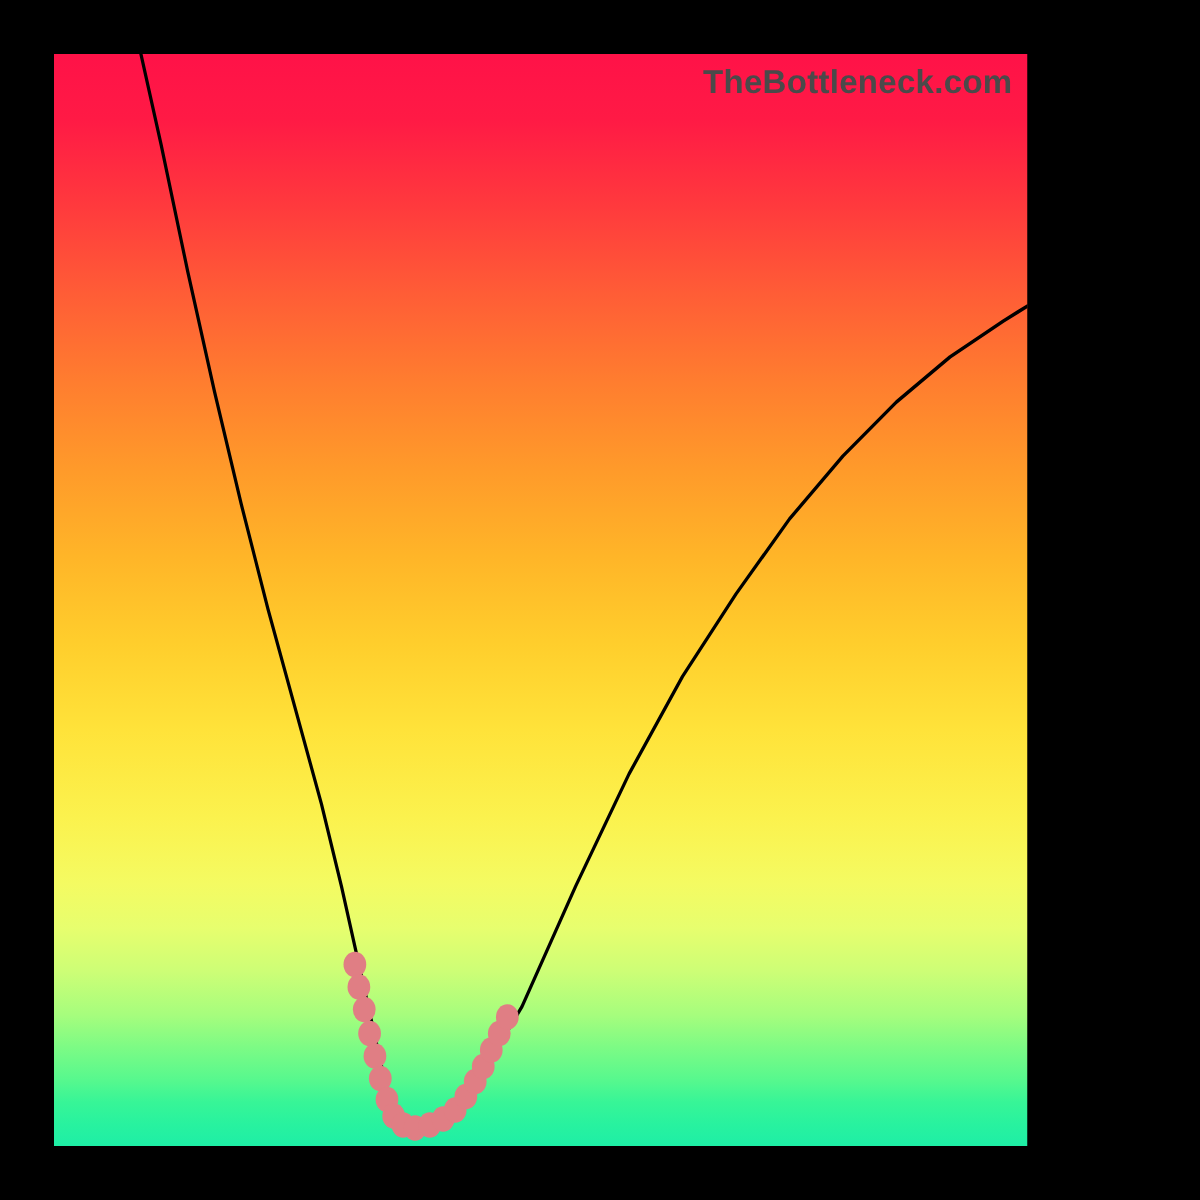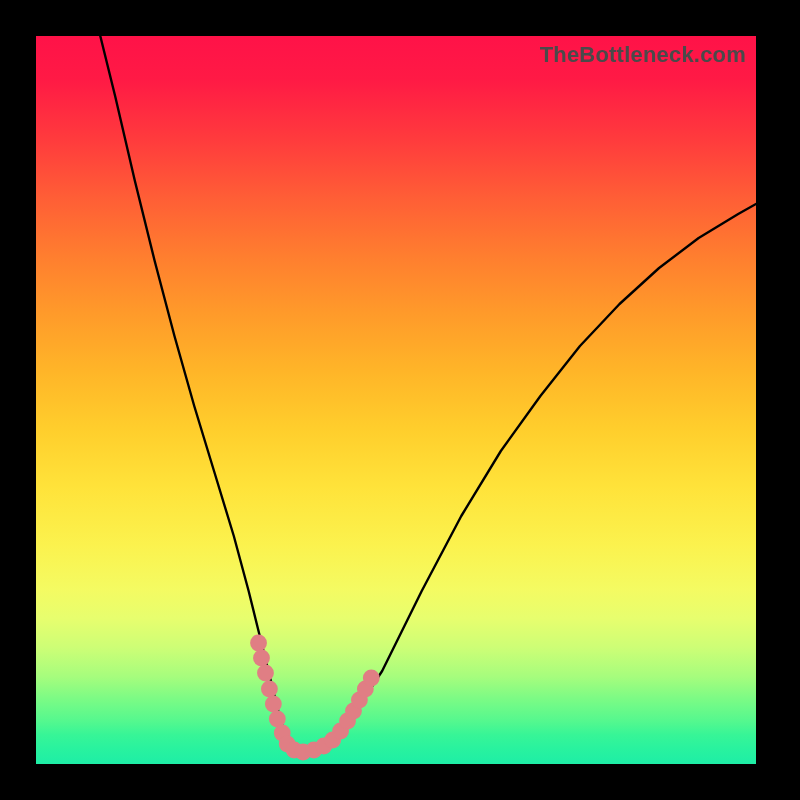--- a/index.html
+++ b/index.html
@@ -13,21 +13,21 @@
   .frame {
     position: relative;
     width: 800px;
     height: 800px;
     background: #000;
   }
   .plot {
     position: absolute;
     left: 36px;
     top: 36px;
-    width: 720px;
+    width: 649px;
     height: 728px;
     overflow: hidden;
   }
   .gradient {
     position: absolute;
     inset: 0;
     background: linear-gradient(
       to bottom,
       #ff1248 0%,
       #ff1a45 6%,

